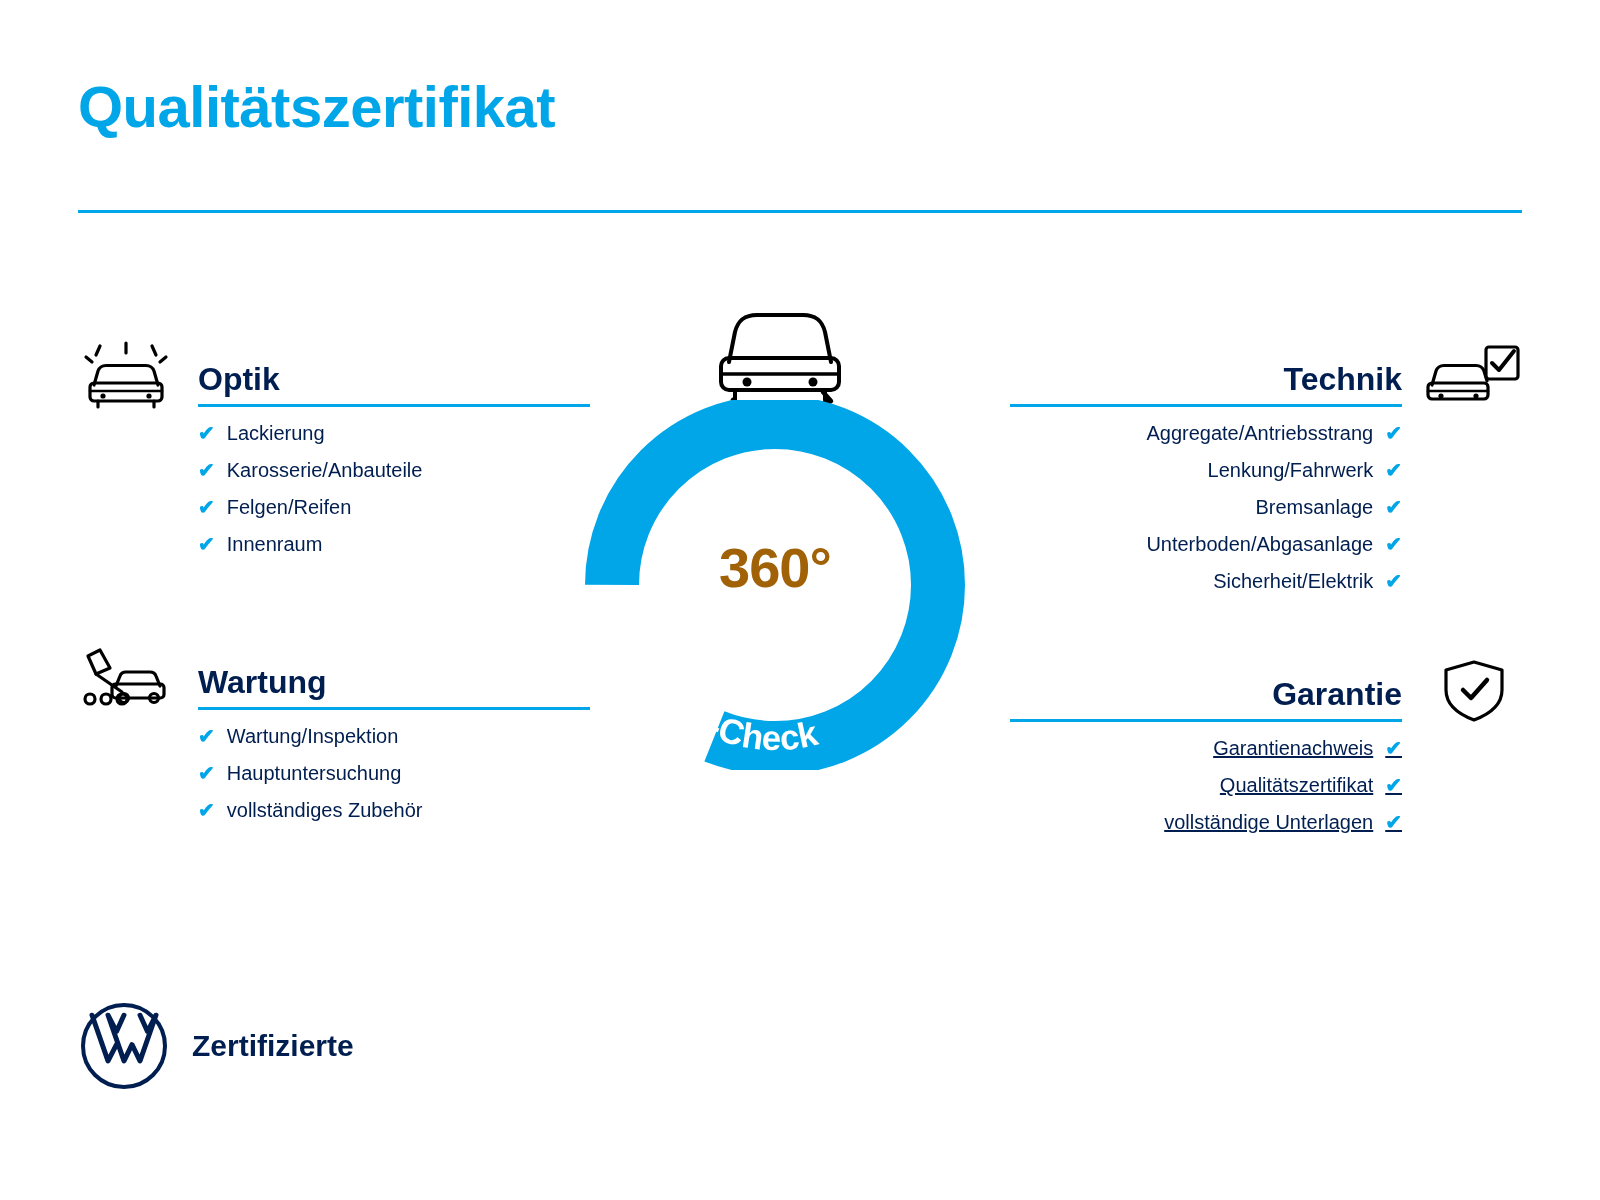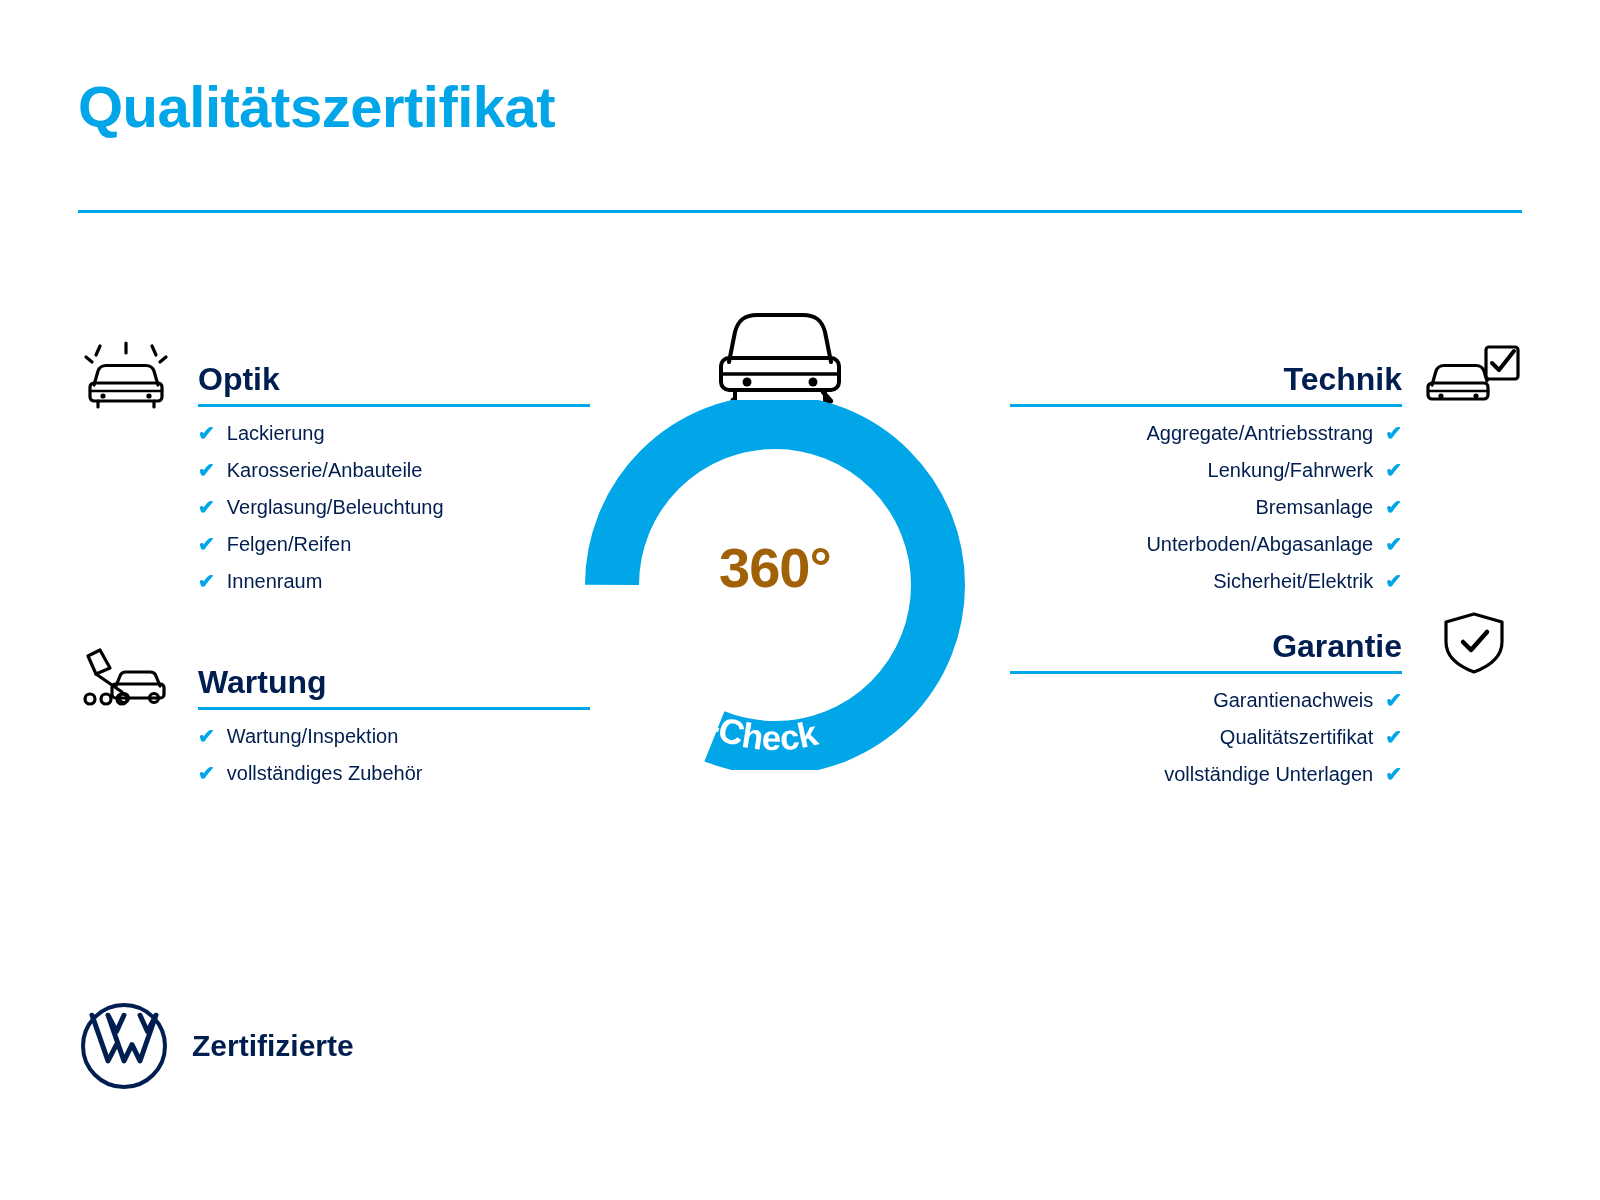--- a/index.html
+++ b/index.html
@@ -99,21 +99,21 @@
     color: #00a6e8;
     font-size: 20px;
     font-weight: bold;
   }
   .left .check  { margin-right: 12px; }
   .right .check { margin-left: 12px; }
 
   .block-optik   { top: 345px; }
   .block-wartung { top: 648px; }
   .block-technik { top: 345px; }
-  .block-garantie{ top: 612px; }
+  .block-garantie{ top: 660px; text-decoration: underline; }
 
   
   .center {
     position: absolute;
     left: 565px;
     top: 300px;
     width: 440px;
     height: 470px;
   }
   .ring-wrap {
@@ -183,21 +183,20 @@
           <circle cx="73" cy="55" r="2.6" fill="#000" stroke="none"></circle>
           <path d="M22 60 L22 66 M78 60 L78 66"></path>
         </svg>
       </div>
       <div class="block-title">Optik</div>
       <div class="block-rule"></div>
     </div>
     <ul class="items">
       <li><span class="check">✔</span><span>Lackierung</span></li>
       <li><span class="check">✔</span><span>Karosserie/Anbauteile</span></li>
-      <li><span class="check">✔</span><span>Verglasung/Beleuchtung</span></li>
       <li><span class="check">✔</span><span>Felgen/Reifen</span></li>
       <li><span class="check">✔</span><span>Innenraum</span></li>
     </ul>
   </div>
 
   <div class="block left block-wartung">
     <div class="block-head">
       <div class="icon-box">
         <svg viewBox="0 0 100 70" width="100" height="70" fill="none" stroke="#000000" stroke-width="3.2" stroke-linecap="round" stroke-linejoin="round">
           <path d="M12 12 L24 6 L34 24 L20 30 Z"></path>
@@ -209,20 +208,21 @@
           <circle cx="14" cy="55" r="5"></circle>
           <circle cx="30" cy="55" r="5"></circle>
           <circle cx="46" cy="55" r="5"></circle>
         </svg>
       </div>
       <div class="block-title">Wartung</div>
       <div class="block-rule"></div>
     </div>
     <ul class="items">
       <li><span class="check">✔</span><span>Wartung/Inspektion</span></li>
+      <li><span class="check">✔</span><span>Hauptuntersuchung</span></li>
       <li><span class="check">✔</span><span>vollständiges Zubehör</span></li>
     </ul>
   </div>
 
   <div class="block right block-technik">
     <div class="block-head">
       <div class="icon-box">
         <svg viewBox="0 0 100 70" width="100" height="70" fill="none" stroke="#000000" stroke-width="3.2" stroke-linecap="round" stroke-linejoin="round">
           <path d="M8 44 L12 30 C13.5 26 16 24.5 20 24.5 L52 24.5 C56 24.5 58.5 26 60 30 L63 40"></path>
           <rect x="4" y="42" width="60" height="16" rx="4"></rect>

